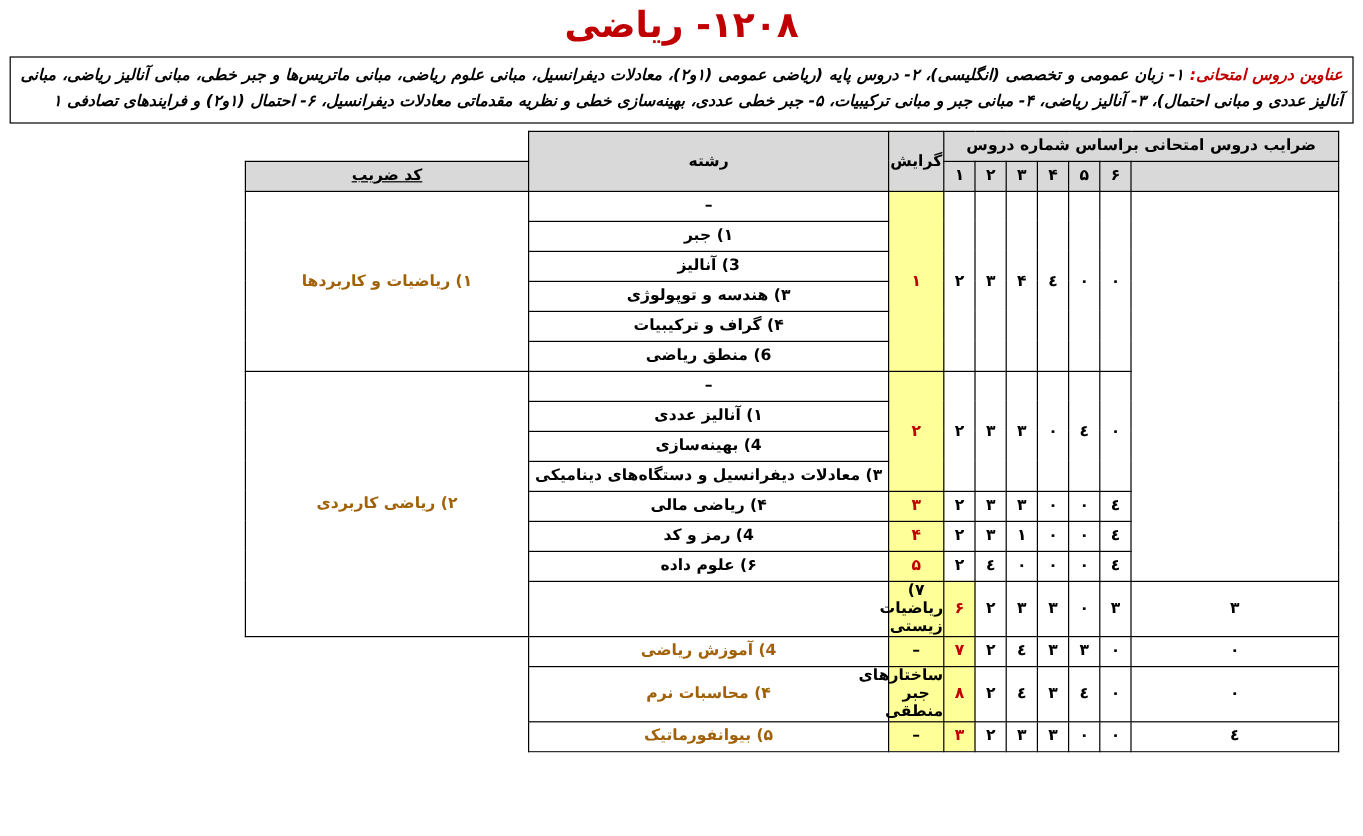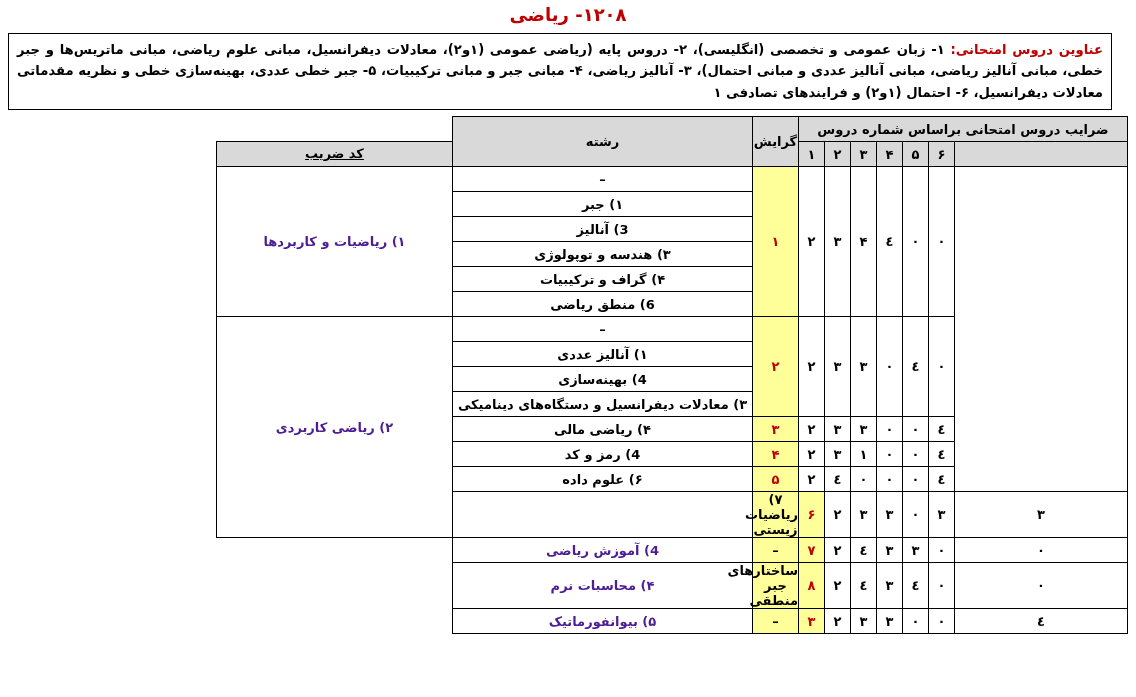--- a/index.html
+++ b/index.html
@@ -9,61 +9,62 @@
     font-family:"DejaVu Sans","Liberation Sans",sans-serif;
     color:#000;
     direction:rtl;
   }
   .page{width:1136px;position:relative;}
 
   .title{
     text-align:center;
     color:#c00000;
     font-weight:bold;
-    font-size:18px;
+    font-size:30px;
     margin:4px 0 8px 0;
     letter-spacing:0px;
   }
 
   .intro-box{
-    margin:0 24px 6px 8px;
+    margin:0 8px 6px 8px;
     border:1px solid #000;
     padding:5px 8px 6px 8px;
     font-size:13.2px;
     line-height:1.62;
     text-align:justify;
     font-weight:bold;
+    font-style:italic;
   }
   .intro-box .lead{color:#c00000;font-weight:bold;}
 
   table.main{
     border-collapse:collapse;
     width:912px;
-    margin:0 8px;
+    margin:0 20px;
     table-layout:fixed;
   }
   table.main td, table.main th{
     border:1px solid #000;
     padding:0;
     font-size:13px;
     font-weight:bold;
     text-align:center;
     vertical-align:middle;
     height:24px;
   }
   .hdr-grey{background:#d9d9d9;}
   .hdr-tall{height:28px;}
   .col-zarib{width:26px;}
   .col-code{width:46px;background:#ffff99;}
   .col-gerayesh{width:300px;}
   .col-reshte{width:236px;}
   .col-blank{width:auto;}
 
   .cell-yellow{background:#ffff99;color:#c00000;font-size:15px;font-weight:bold;}
-  .reshte{color:#4c1d95;font-size:14.5px;font-weight:bold;}
+  .reshte{color:#a16207;font-size:14.5px;font-weight:bold;}
   .gerayesh-cell{text-align:right;padding-right:8px;font-size:13px;font-weight:bold;}
   .gerayesh-dash{text-align:center;padding-right:0;}
   .num{font-size:14px;font-weight:bold;}
   .vline{border-right:1px solid #4472c4;border-left:1px solid #4472c4;}
 
   td.blank-left{background:#ffffff;border-right:1px solid #000;}
   .thead-span{font-size:15px;font-weight:bold;}
   .codelabel{line-height:1.05;font-size:13px;text-decoration:underline;}
 </style>
 </head>

